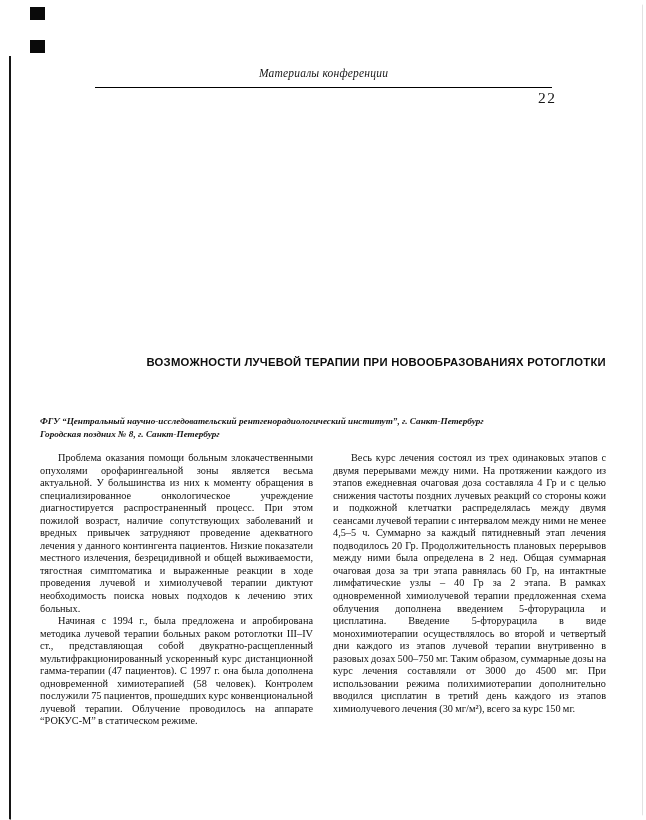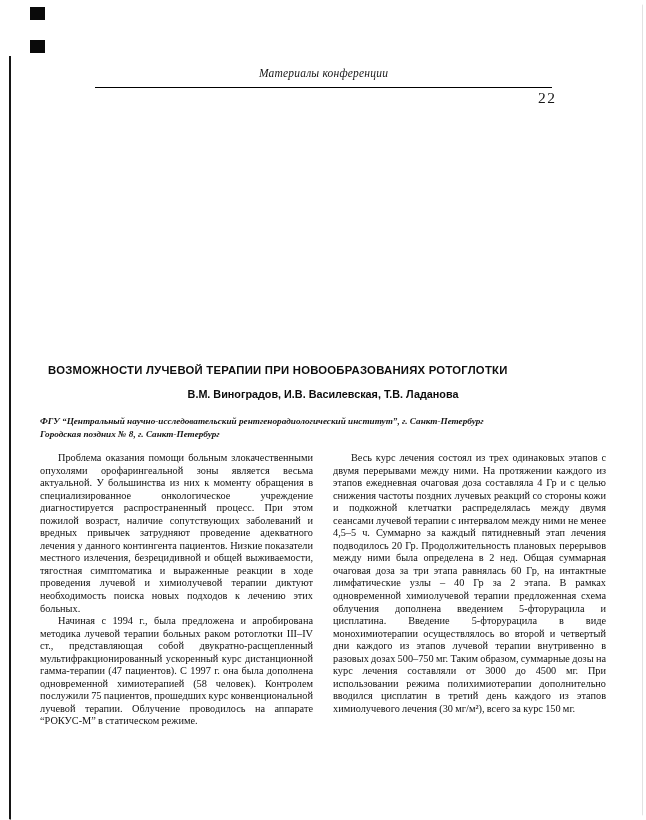--- a/index.html
+++ b/index.html
@@ -70,22 +70,22 @@
     font-size: 15.5px;
     letter-spacing: 1.5px;
     color: #161616;
   }
   
   .title {
     position: absolute;
     top: 356px;
     left: 40px;
     width: 566px;
-    margin: 8px;
-    text-align: left;
+    margin: 0;
+    text-align: right;
     font-family: "Liberation Sans", sans-serif;
     font-weight: bold;
     font-size: 11.3px;
     letter-spacing: 0.25px;
     color: #0d0d0d;
   }
   .authors {
     position: absolute;
     top: 388px;
     left: 40px;
@@ -139,21 +139,20 @@
   <div class="scan-mark m1"></div>
   <div class="scan-mark m2"></div>
   <div class="scan-line"></div>
   <div class="page-edge-right"></div>
 
   <div class="running-head">Материалы конференции</div>
   <div class="header-rule"></div>
   <div class="page-number">22</div>
 
   <h1 class="title">ВОЗМОЖНОСТИ ЛУЧЕВОЙ ТЕРАПИИ ПРИ НОВООБРАЗОВАНИЯХ РОТОГЛОТКИ</h1>
-  <div class="authors">В.М. Виноградов, И.В. Василевская, Т.В. Ладанова</div>
   <div class="affiliation a1">ФГУ “Центральный научно-исследовательский рентгенорадиологический институт”,  г. Санкт-Петербург</div>
   <div class="affiliation a2">Городская поздних № 8,  г. Санкт-Петербург</div>
 
   <div class="columns">
     <div class="col">
       <p>Проблема оказания помощи больным злокачественными опухолями орофарингеальной зоны является весьма актуальной. У большинства из них к моменту обращения в специализированное онкологическое учреждение диагностируется распространенный процесс. При этом пожилой возраст, наличие сопутствующих заболеваний и вредных привычек затрудняют проведение адекватного лечения у данного контингента пациентов. Низкие показатели местного излечения, безрецидивной и общей выживаемости, тягостная симптоматика и выраженные реакции в ходе проведения лучевой и химиолучевой терапии диктуют необходимость поиска новых подходов к лечению этих больных.</p>
       <p>Начиная с 1994 г., была предложена и апробирована методика лучевой терапии больных раком ротоглотки III–IV ст., представляющая собой двукратно-расщепленный мультифракционированный ускоренный курс дистанционной гамма-терапии (47 пациентов). С 1997 г. она была дополнена одновременной химиотерапией (58 человек). Контролем послужили 75 пациентов, прошедших курс конвенциональной лучевой терапии. Облучение проводилось на аппарате “РОКУС-М” в статическом режиме.</p>
     </div>
     <div class="col">
       <p>Весь курс лечения состоял из трех одинаковых этапов с двумя перерывами между ними. На протяжении каждого из этапов ежедневная очаговая доза составляла 4 Гр и с целью снижения частоты поздних лучевых реакций со стороны кожи и подкожной клетчатки распределялась между двумя сеансами лучевой терапии с интервалом между ними не менее 4,5–5 ч. Суммарно за каждый пятидневный этап лечения подводилось 20 Гр. Продолжительность плановых перерывов между ними была определена в 2 нед. Общая суммарная очаговая доза за три этапа равнялась 60 Гр, на интактные лимфатические узлы – 40 Гр за 2 этапа. В рамках одновременной химиолучевой терапии предложенная схема облучения дополнена введением 5-фторурацила и цисплатина. Введение 5-фторурацила в виде монохимиотерапии осуществлялось во второй и четвертый дни каждого из этапов лучевой терапии внутривенно в разовых дозах 500–750 мг. Таким образом, суммарные дозы на курс лечения составляли от 3000 до 4500 мг. При использовании режима полихимиотерапии дополнительно вводился цисплатин в третий день каждого из этапов химиолучевого лечения (30 мг/м²), всего за курс 150 мг.</p>

